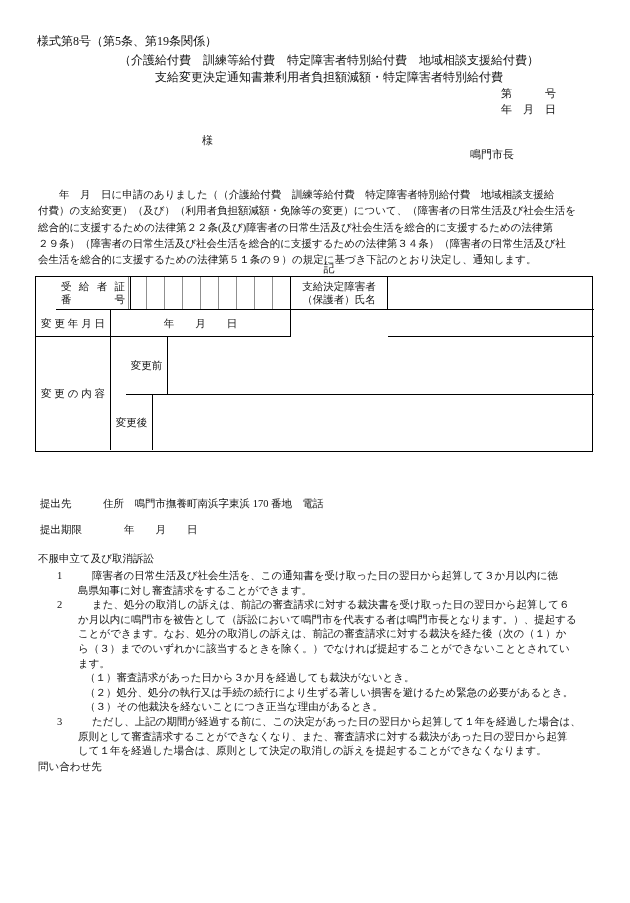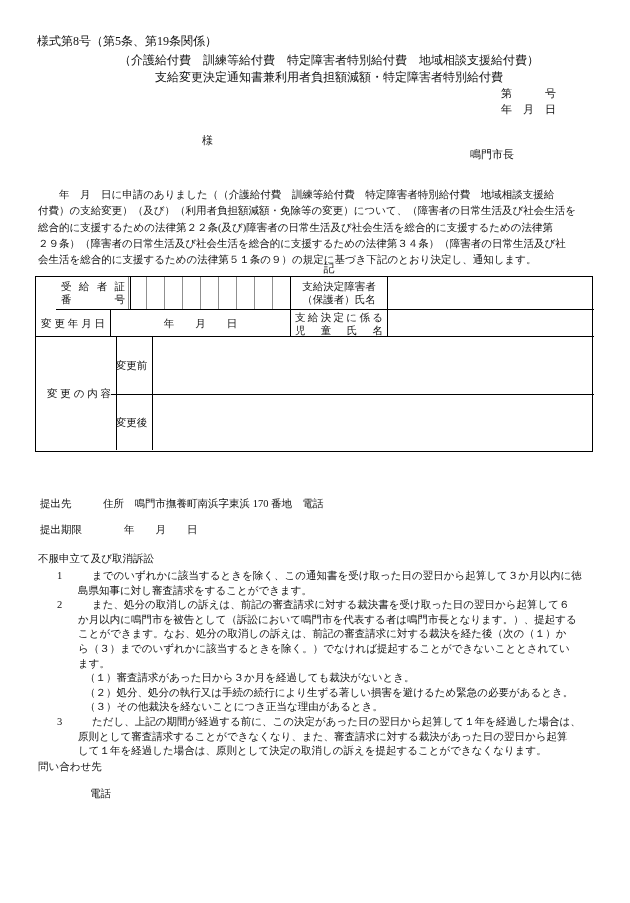--- a/index.html
+++ b/index.html
@@ -73,44 +73,40 @@
     <div class="cell br bb" style="left:255px;top:0;width:97px;height:33px;padding:3px 2px;text-align:center;">
       <div class="pre">支給決定障害者
 （保護者）氏名</div>
     </div>
     <div class="cell bb" style="left:352px;top:0;width:206px;height:33px;"></div>
 
     <div class="cell br bb" style="left:0;top:33px;width:75px;height:27px;padding:7px 5px 0 5px;">
       <div class="jb">変更年月日</div>
     </div>
     <div class="cell br bb cc" style="left:75px;top:33px;width:180px;height:27px;">年　　月　　日</div>
-    <div class="cell br bb" style="left:255px;top:33px;width:97px;height:27px;padding:1px 4px;">
-      <div class="pre jb">支給決定に係る
-児童氏名</div>
-    </div>
     <div class="cell bb" style="left:352px;top:33px;width:206px;height:27px;"></div>
 
-    <div class="cell br cc" style="left:6px;top:60px;width:75px;height:113px;padding:0 5px;">
+    <div class="cell br cc" style="left:0;top:60px;width:75px;height:113px;padding:0 5px;">
       <div class="jb" style="width:100%;">変更の内容</div>
     </div>
-    <div class="cell br bb cc" style="left:75px;top:60px;width:42px;height:58px;">変更前</div>
+    <div class="cell br bb cc" style="left:90px;top:60px;width:42px;height:58px;">変更前</div>
     <div class="cell bb" style="left:117px;top:60px;width:441px;height:58px;"></div>
     <div class="cell br cc" style="left:75px;top:118px;width:42px;height:55px;">変更後</div>
     <div class="cell" style="left:117px;top:118px;width:441px;height:55px;"></div>
   </div>
 
   <div class="abs" style="left:40px;top:497px;">提出先　　　住所　鳴門市撫養町南浜字東浜 170 番地　電話</div>
   <div class="abs" style="left:40px;top:523px;">提出期限　　　　年　　月　　日</div>
 
   <div class="appeal">
     <div class="ap-h">不服申立て及び取消訴訟</div>
 
     <div class="item">
       <span class="no">1</span>
-      <div class="txt pre">までのいずれかに該当するときを除く、この通知書を受け取った日の翌日から起算して３か月以内に徳
+      <div class="txt pre">障害者の日常生活及び社会生活を、この通知書を受け取った日の翌日から起算して３か月以内に徳
 島県知事に対し審査請求をすることができます。</div>
     </div>
 
     <div class="item">
       <span class="no">2</span>
       <div class="txt pre">また、処分の取消しの訴えは、前記の審査請求に対する裁決書を受け取った日の翌日から起算して６
 か月以内に鳴門市を被告として（訴訟において鳴門市を代表する者は鳴門市長となります。）、提起する
 ことができます。なお、処分の取消しの訴えは、前記の審査請求に対する裁決を経た後（次の（１）か
 ら（３）までのいずれかに該当するときを除く。）でなければ提起することができないこととされてい
 ます。</div>
@@ -123,17 +119,16 @@
     <div class="item">
       <span class="no">3</span>
       <div class="txt pre">ただし、上記の期間が経過する前に、この決定があった日の翌日から起算して１年を経過した場合は、
 原則として審査請求することができなくなり、また、審査請求に対する裁決があった日の翌日から起算
 して１年を経過した場合は、原則として決定の取消しの訴えを提起することができなくなります。</div>
     </div>
 
     <div class="ap-h">問い合わせ先</div>
 
     <div class="contact-block">
-      <div>電話</div>
     </div>
   </div>
 
 </div>
 
 </body></html>

